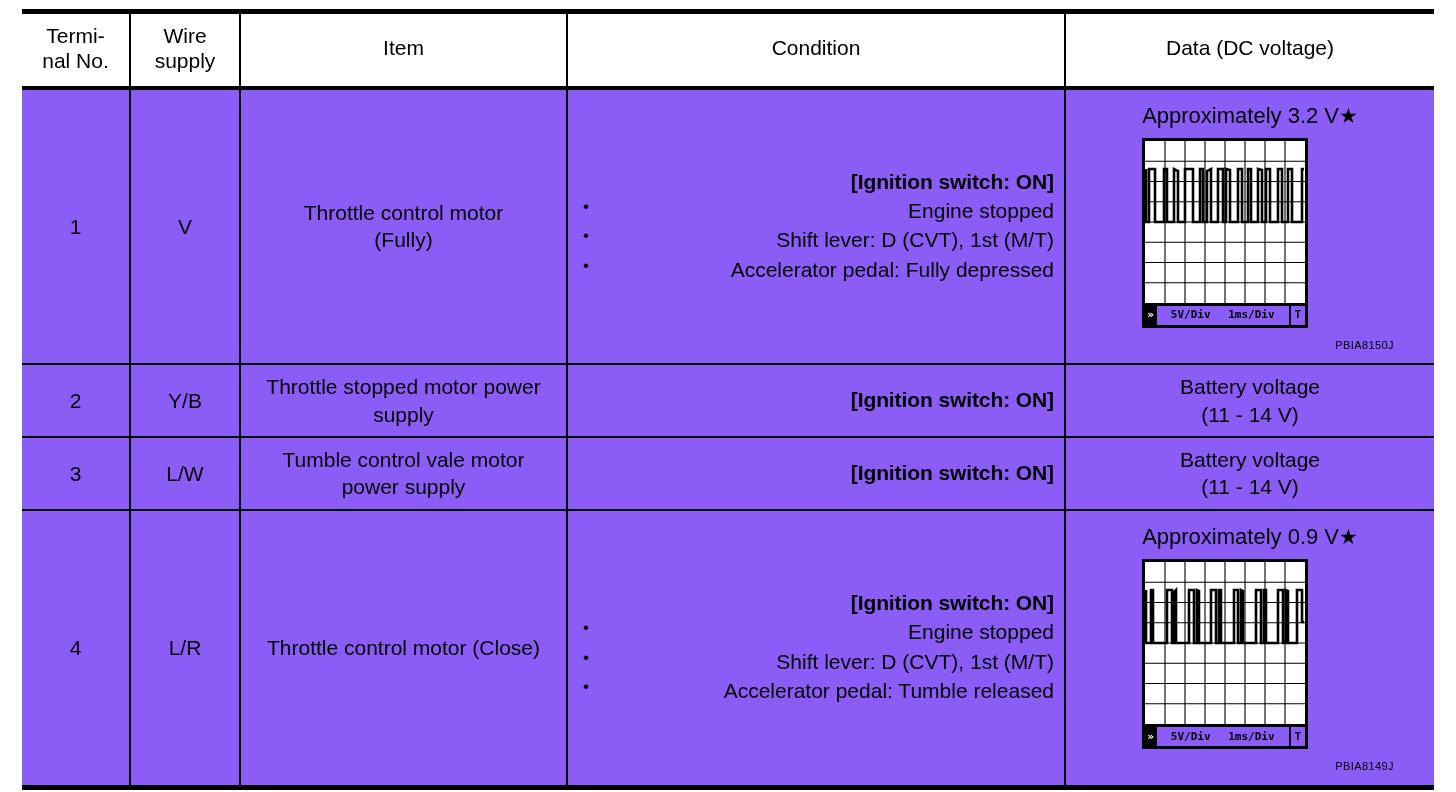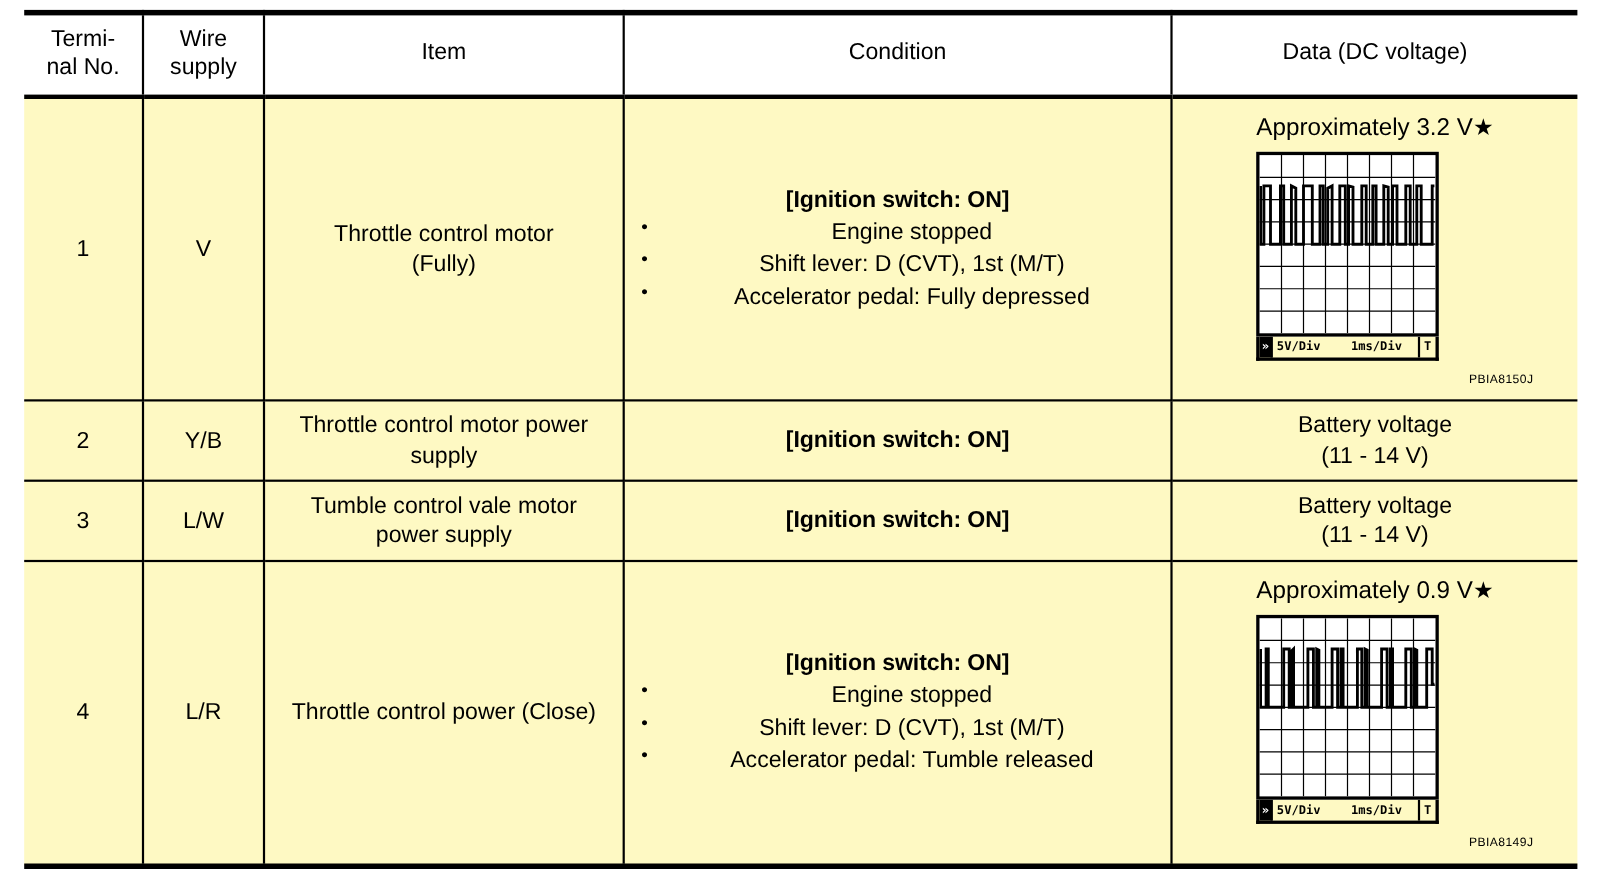--- a/index.html
+++ b/index.html
@@ -56,32 +56,32 @@
   }
   thead th:last-child { border-right: none; }
 
   tbody td {
     border-right: 2px solid #000;
     border-bottom: 2px solid #000;
     font-size: 21px;
     line-height: 1.3;
     padding: 8px 10px;
     vertical-align: middle;
-    background: #fef9c3;
+    background: #8b5cf6;
   }
   tbody td:last-child { border-right: none; }
   tbody tr:last-child td { border-bottom: none; }
 
   td.cell-term, td.cell-wire {
     text-align: center;
     padding-left: 2px;
     padding-right: 2px;
   }
   td.cell-item { text-align: center; }
-  td.cell-cond { text-align: center; vertical-align: middle; }
+  td.cell-cond { text-align: right; vertical-align: middle; }
   td.cell-data { text-align: center; }
 
   .cond-head {
     font-weight: bold;
     display: block;
     margin-bottom: 2px;
     letter-spacing: -0.1px;
   }
   ul.cond-list {
     list-style: none;
@@ -163,21 +163,21 @@
     align-items: center;
     justify-content: center;
     border-right: 2px solid #000;
     font-size: 11px;
     letter-spacing: -1px;
   }
   .sf-vdiv {
     flex: 0 0 auto;
     display: flex;
     align-items: center;
-    padding-left: 4px;
+    padding-left: 14px;
   }
   .sf-spacer { flex: 1 1 auto; }
   .sf-tdiv {
     display: flex;
     align-items: center;
     padding-right: 14px;
   }
   .sf-trig {
     border-left: 2px solid #000;
     padding: 0 4px;
@@ -291,21 +291,21 @@
             </div>
             <div class="scope-ref scope-ref-row">PBIA8150J</div>
           </div>
         </td>
       </tr>
 
       <tr style="height:72px;">
         <td class="cell-term">2</td>
         <td class="cell-wire">Y/B</td>
         <td class="cell-item">
-          <span>Throttle control motor power</span><br>
+          <span>Throttle stopped motor power</span><br>
           <span>supply</span>
         </td>
         <td class="cell-cond">
           <span class="cond-head">[Ignition switch: ON]</span>
         </td>
         <td class="cell-data">
           <span class="batt-line1">Battery voltage</span>
           <span class="batt-line2">(11 - 14 V)</span>
         </td>
       </tr>
@@ -323,21 +323,21 @@
         <td class="cell-data">
           <span class="batt-line1">Battery voltage</span>
           <span class="batt-line2">(11 - 14 V)</span>
         </td>
       </tr>
 
       <tr style="height:275px;">
         <td class="cell-term">4</td>
         <td class="cell-wire">L/R</td>
         <td class="cell-item">
-          <span>Throttle control power (Close)</span>
+          <span>Throttle control motor (Close)</span>
         </td>
         <td class="cell-cond">
           <span class="cond-head">[Ignition switch: ON]</span>
           <ul class="cond-list">
             <li>Engine stopped</li>
             <li>Shift lever: D (CVT), 1st (M/T)</li>
             <li>Accelerator pedal: Tumble released</li>
           </ul>
         </td>
         <td class="cell-data">

